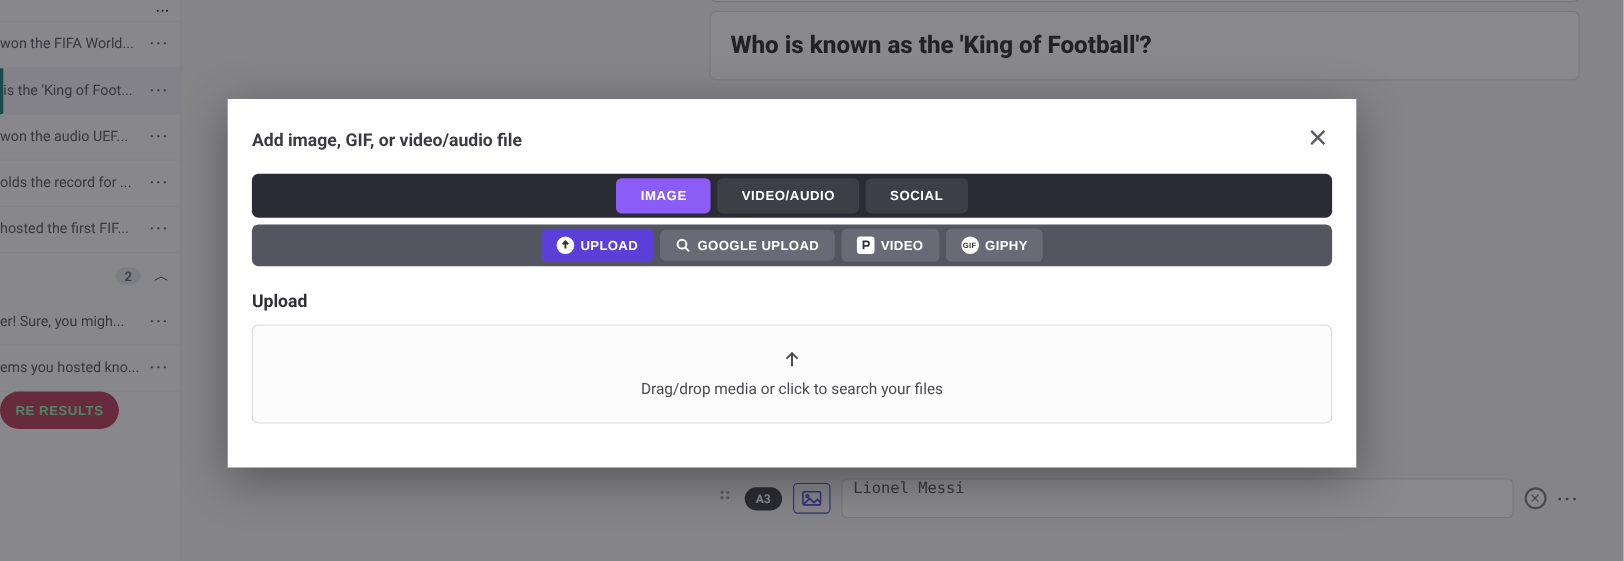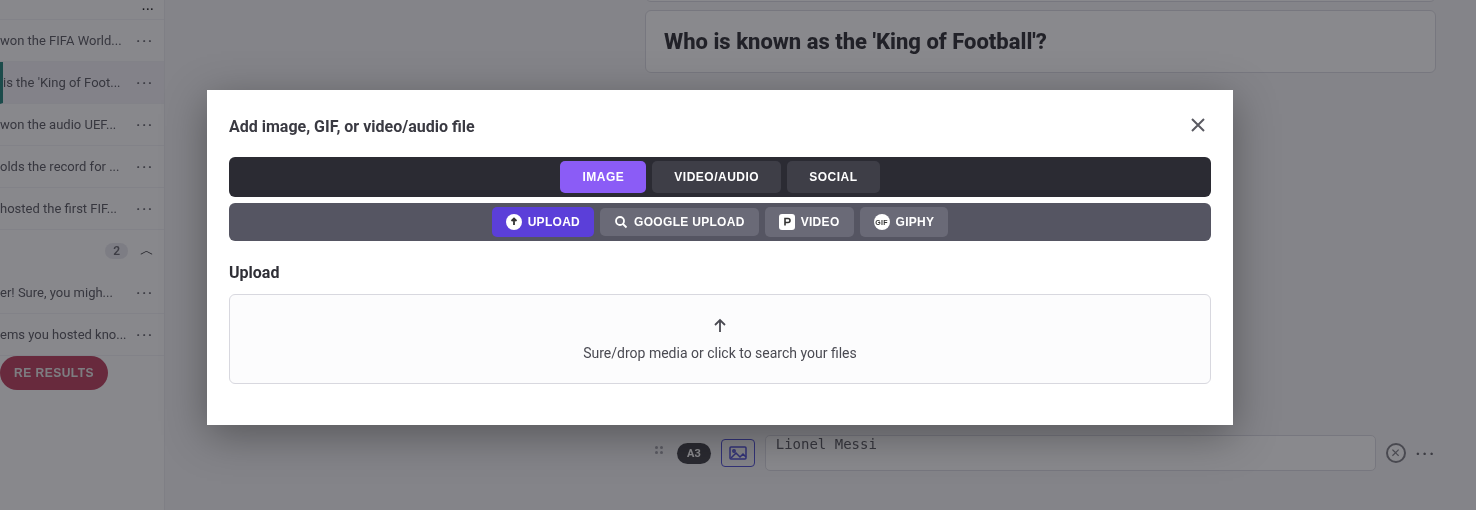--- a/index.html
+++ b/index.html
@@ -42,21 +42,21 @@
   .count-pill {
     background: #e5e5ea; color: #5a5a62; font-size: 12px; font-weight: 600;
     border-radius: 10px; padding: 1px 8px;
   }
   .chevron-up { font-size: 14px; color: #1e1e22; }
   .sidebar-bold {
     font-size: 11px; letter-spacing: 0.5px; font-weight: 800; color: #202024;
     padding: 20px 0 10px 0;
   }
   .sidebar-btn {
-    background: #b62e4e; color: #e5e5e5; font-size: 12px; font-weight: 700;
+    background: #b62e4e; color: #86efac; font-size: 12px; font-weight: 700;
     border: none; border-radius: 22px; padding: 10px 14px; letter-spacing: 0.5px;
   }
 
   .main-bg {
     position: absolute; left: 645px; right: 0; top: 0; bottom: 0;
   }
   .title-label { font-size: 14px; color: #4a4a52; margin: 34px 0 0 0; display:flex; align-items:center; gap:8px;}
   .title-label .spacer{flex:1}
   .info-circle{width:16px;height:16px;border:1.5px solid #6e6e76;border-radius:50%;display:flex;align-items:center;justify-content:center;font-size:10px;color:#6e6e76;margin-right:40px;}
   .title-box {
@@ -277,15 +277,15 @@
   </div>
 
   <div class="section-title">Upload</div>
 
   <div class="dropzone">
     <span class="up-arrow">
       <svg width="18" height="18" viewBox="0 0 18 18" fill="none" stroke="#4a4a52" stroke-width="1.8">
           <path d="M9 15 V4 M4 8 L9 3 L14 8"></path>
         </svg>
     </span>
-    <span class="dz-text">Sure/drop media or click to search your files</span>
+    <span class="dz-text">Drag/drop media or click to search your files</span>
   </div>
 </div>
 
 </body></html>

